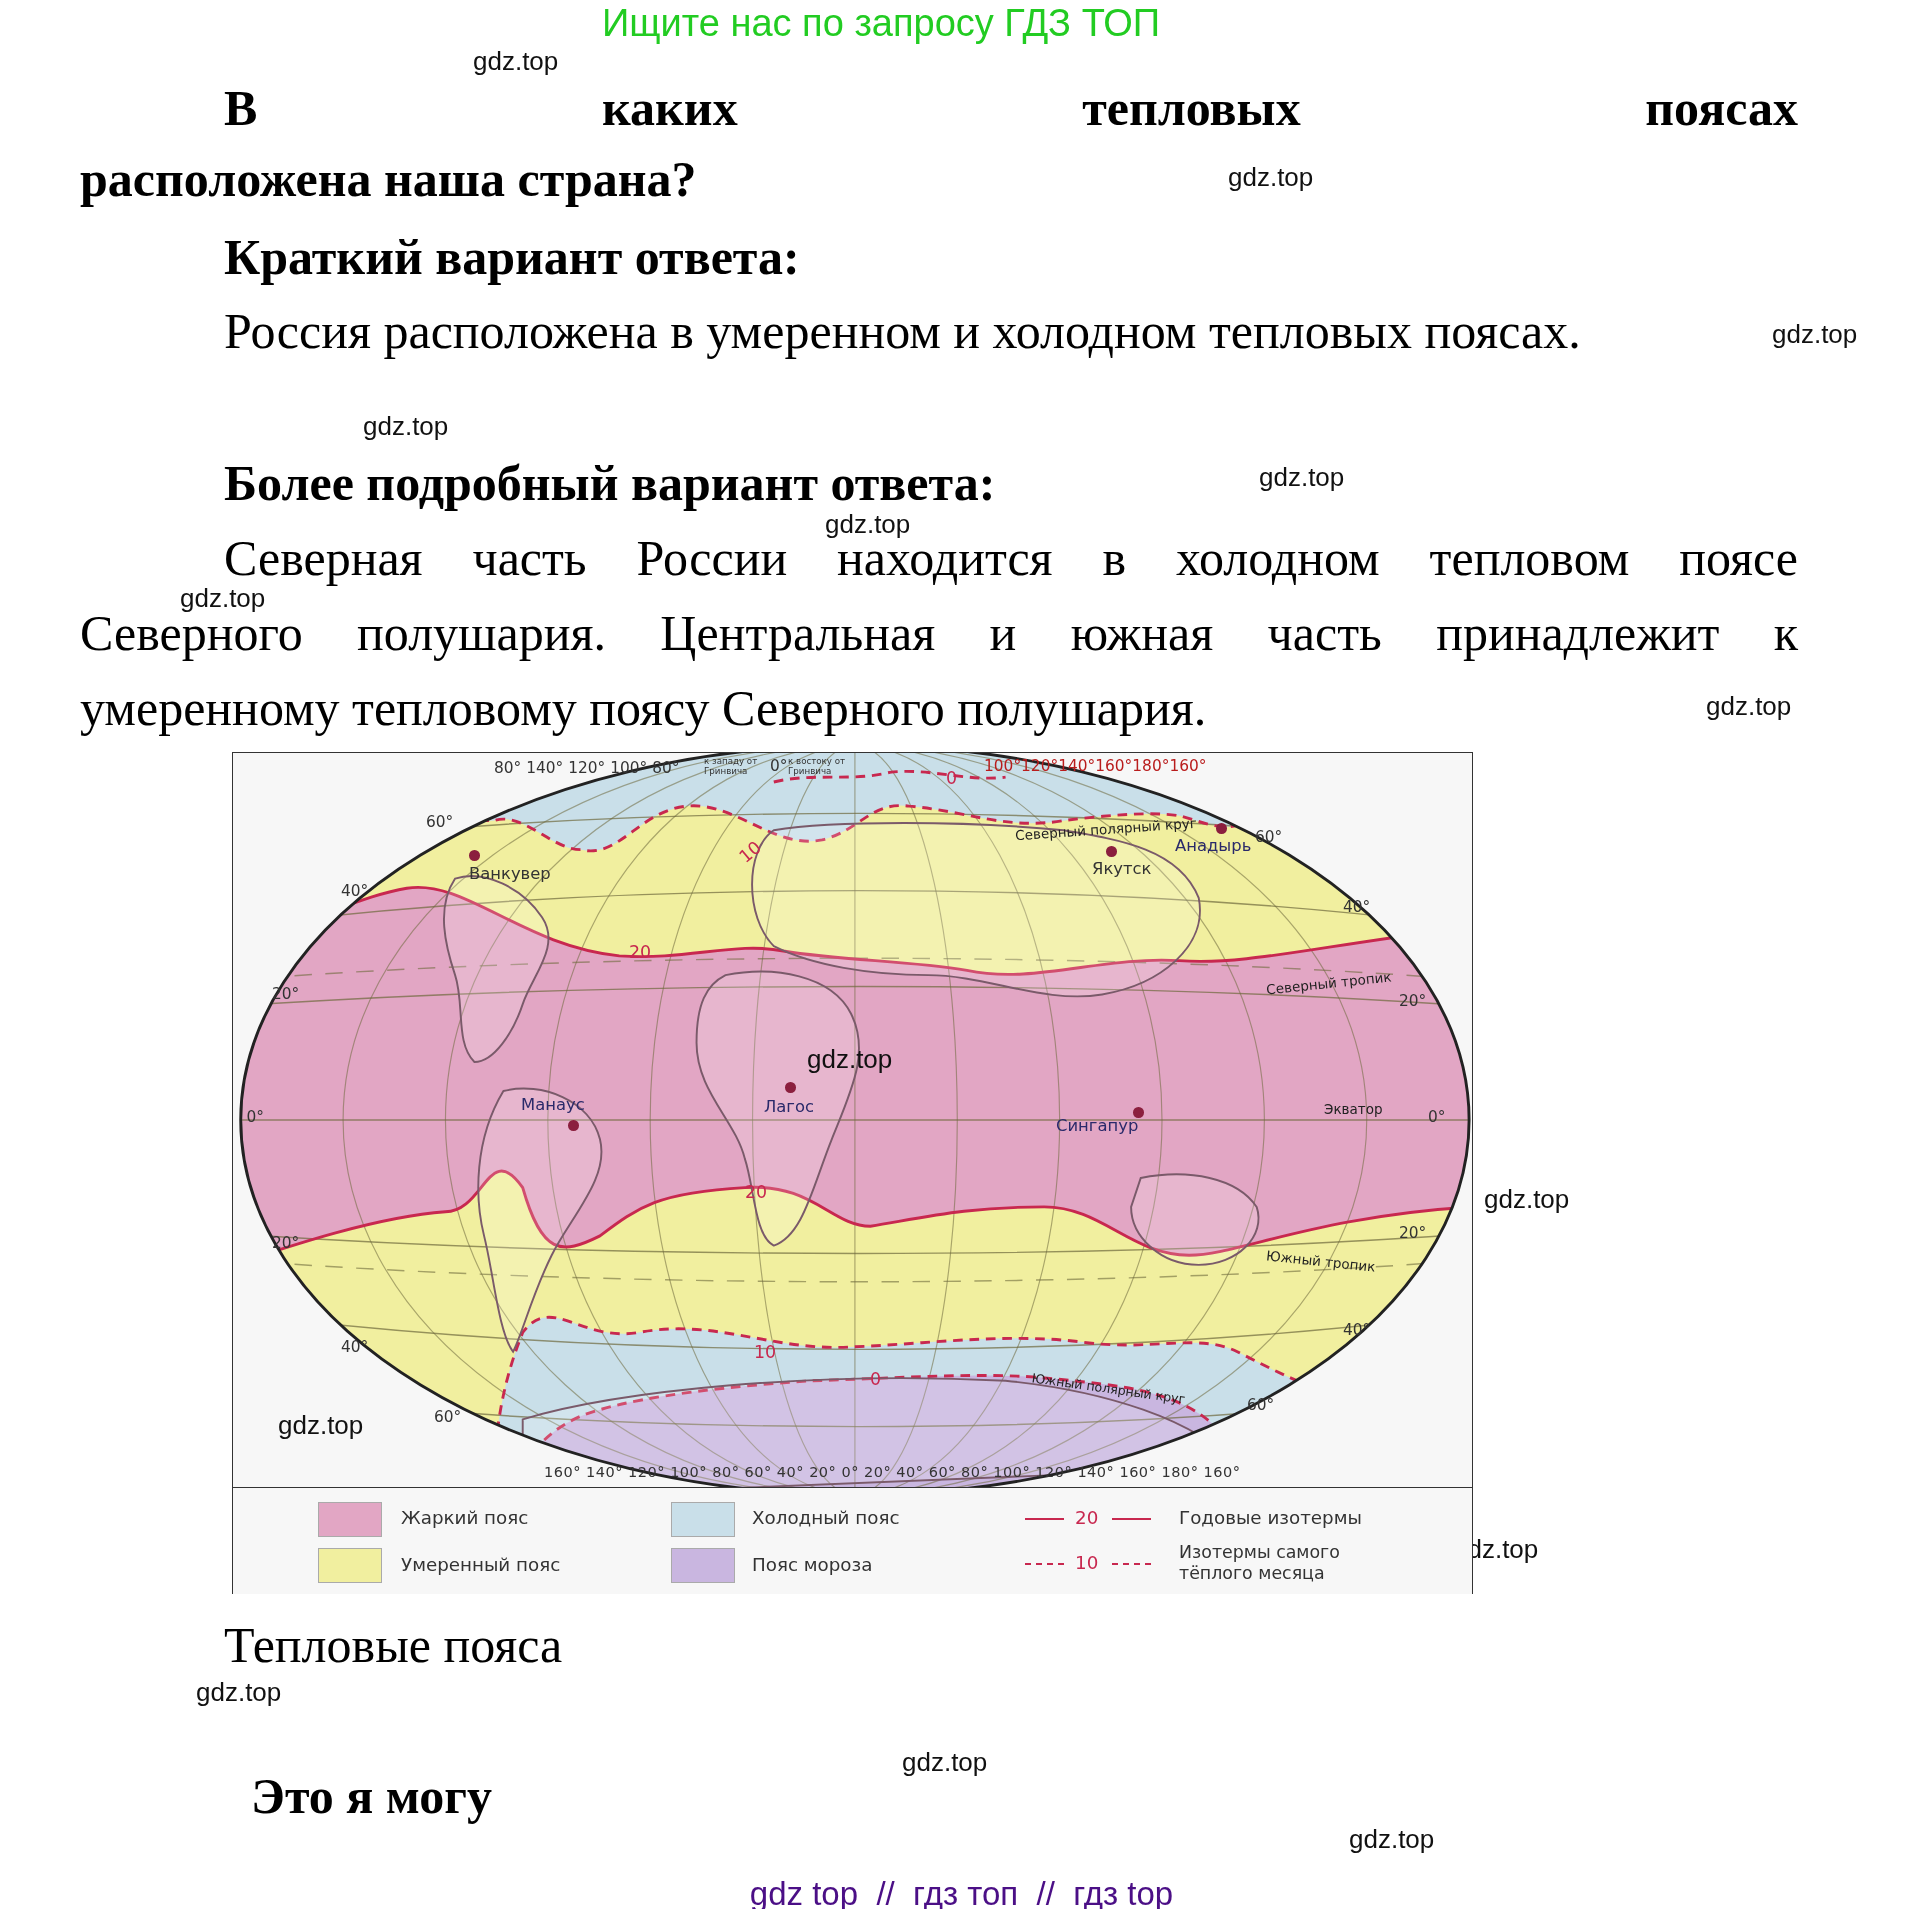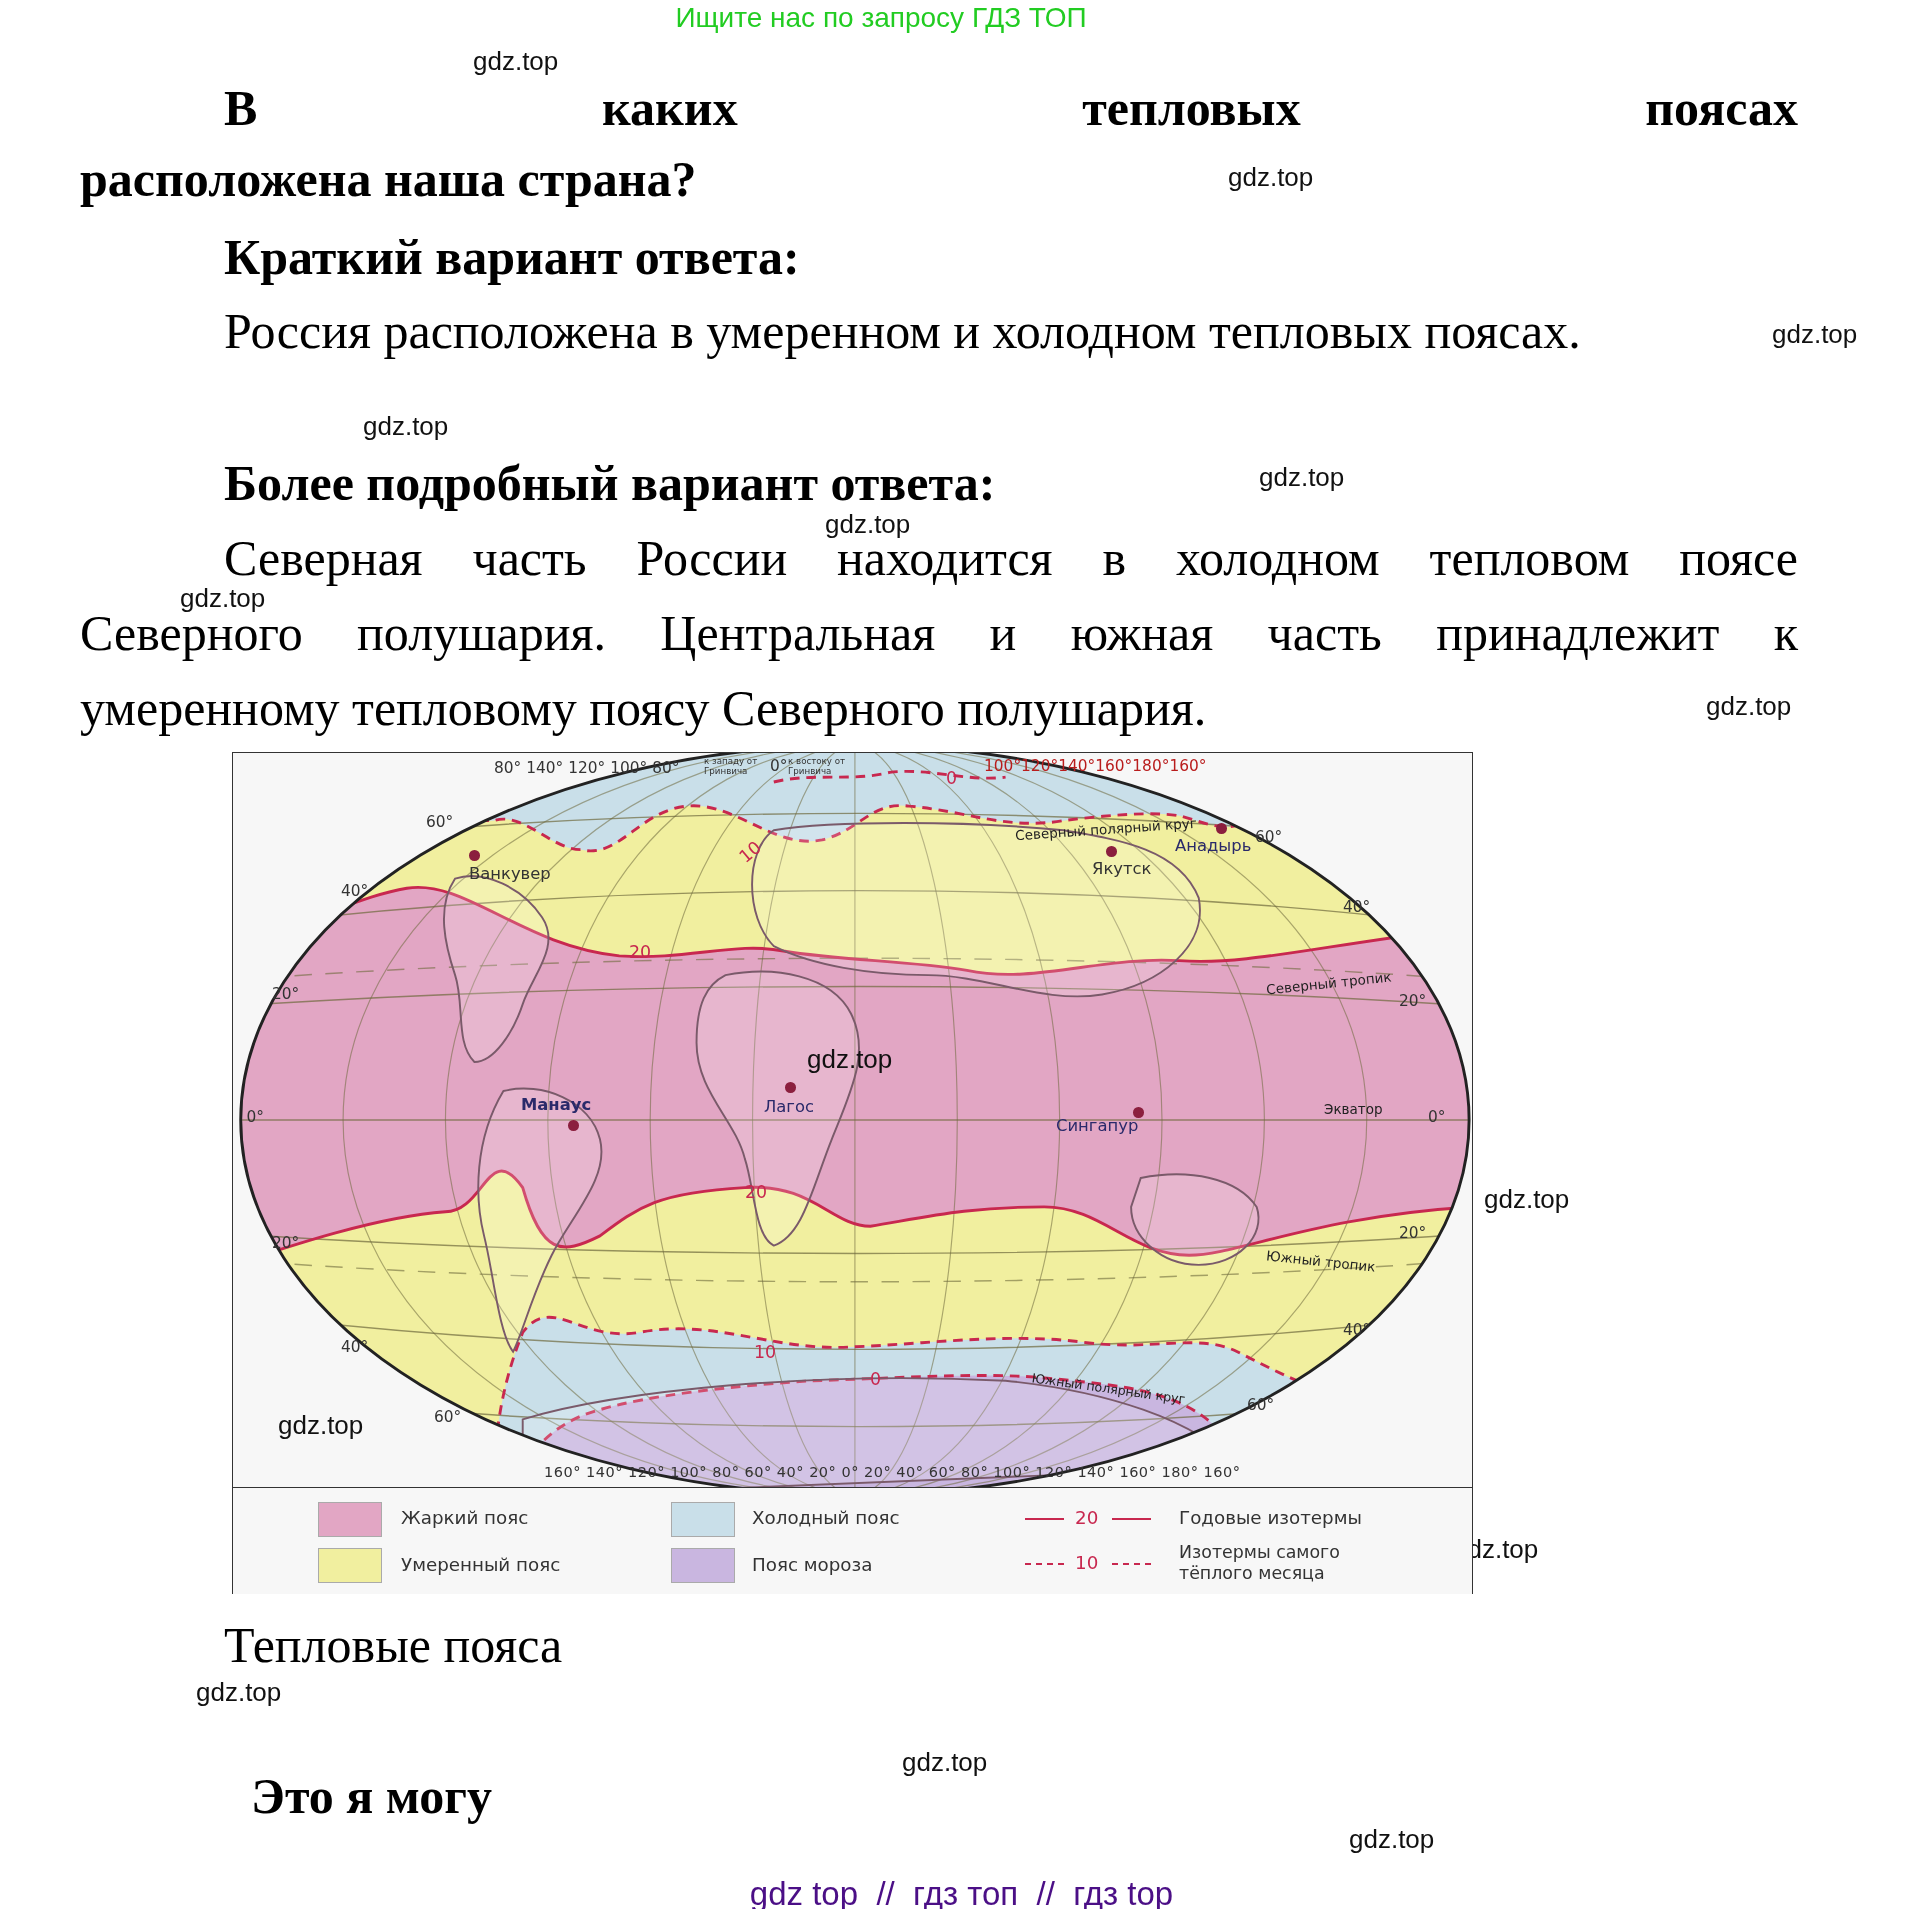--- a/index.html
+++ b/index.html
@@ -1,18 +1,18 @@
 <!DOCTYPE html>
 <html><head>
 <meta charset="utf-8">
 <style>
   html, body { margin: 0; padding: 0; background: #ffffff; }
   body { width: 1923px; height: 1910px; position: relative; overflow: hidden; }
   .abs { position: absolute; white-space: nowrap; }
-  .promo { font-family: "Liberation Sans", sans-serif; font-size: 28px; color: #22cc22; left: 0; width: 1762px; text-align: center; top: 0; }
+  .promo { font-family: "Liberation Sans", sans-serif; font-size: 38px; color: #22cc22; left: 0; width: 1762px; text-align: center; top: 0; }
   .wm { font-family: "Liberation Sans", sans-serif; font-size: 26px; color: #111; }
   .serif { font-family: "Liberation Serif", serif; color: #000; }
   .h { font-weight: bold; font-size: 50px; }
   .p { font-size: 50px; }
   .title-line1 { left: 224px; top: 79px; width: 1574px; display: flex; justify-content: space-between; }
   .justify { left: 80px; width: 1718px; text-align: justify; text-align-last: justify; }
   .map-frame { position: absolute; left: 232px; top: 752px; width: 1241px; height: 842px; border: 1.9px solid #333; background: #f6f6f6; box-sizing: border-box; }
   .map-area { position: absolute; left: 0; top: 0; width: 1239px; height: 734px; overflow: hidden; background:#f7f7f7; }
   .legend { position: absolute; left: 0; top: 734px; width: 1239px; height: 106px; border-top: 1.9px solid #333; background: #f7f7f7; font-family: "DejaVu Sans", sans-serif; font-size: 18.3px; color: #333; }
   .sw { position: absolute; width: 62px; height: 33px; border: 1px solid #aaa; }
@@ -178,21 +178,21 @@
     <div class="abs maplabel" style="left:713px; top:15.4px; font-size:17.4px; color:#c8284f;">0</div>
 
     
     <div class="abs" style="left:236px; top:97px; width:10.6px; height:10.6px; border-radius:50%; background:#8b1f3e;"></div>
     <div class="abs maplabel" style="left:236px; top:111px; font-size:16.4px; color:#333;">Ванкувер</div>
     <div class="abs" style="left:873px; top:93px; width:10.6px; height:10.6px; border-radius:50%; background:#8b1f3e;"></div>
     <div class="abs maplabel" style="left:859px; top:106px; font-size:16.4px; color:#333;">Якутск</div>
     <div class="abs" style="left:983px; top:70px; width:10.6px; height:10.6px; border-radius:50%; background:#8b1f3e;"></div>
     <div class="abs maplabel" style="left:942px; top:83px; font-size:16.4px; color:#2a2a6a;">Анадырь</div>
     <div class="abs" style="left:335px; top:367px; width:10.6px; height:10.6px; border-radius:50%; background:#8b1f3e;"></div>
-    <div class="abs maplabel" style="left:288px; top:342px; font-size:16.4px; color:#2a2a6a;font-weight:bold;">Манаус</div>
+    <div class="abs maplabel" style="left:288px; top:342px; font-size:16.4px; color:#2a2a6a;">Манаус</div>
     <div class="abs" style="left:552px; top:329px; width:10.6px; height:10.6px; border-radius:50%; background:#8b1f3e;"></div>
     <div class="abs maplabel" style="left:531px; top:344px; font-size:16.4px; color:#2a2a6a;">Лагос</div>
     <div class="abs" style="left:900px; top:354px; width:10.6px; height:10.6px; border-radius:50%; background:#8b1f3e;"></div>
     <div class="abs maplabel" style="left:823px; top:363px; font-size:16.4px; color:#2a2a6a;">Сингапур</div>
 
     
     <div class="abs wm" style="left:574px; top:291px;">gdz.top</div>
     <div class="abs wm" style="left:45px; top:657px;">gdz.top</div>
   </div>
 

